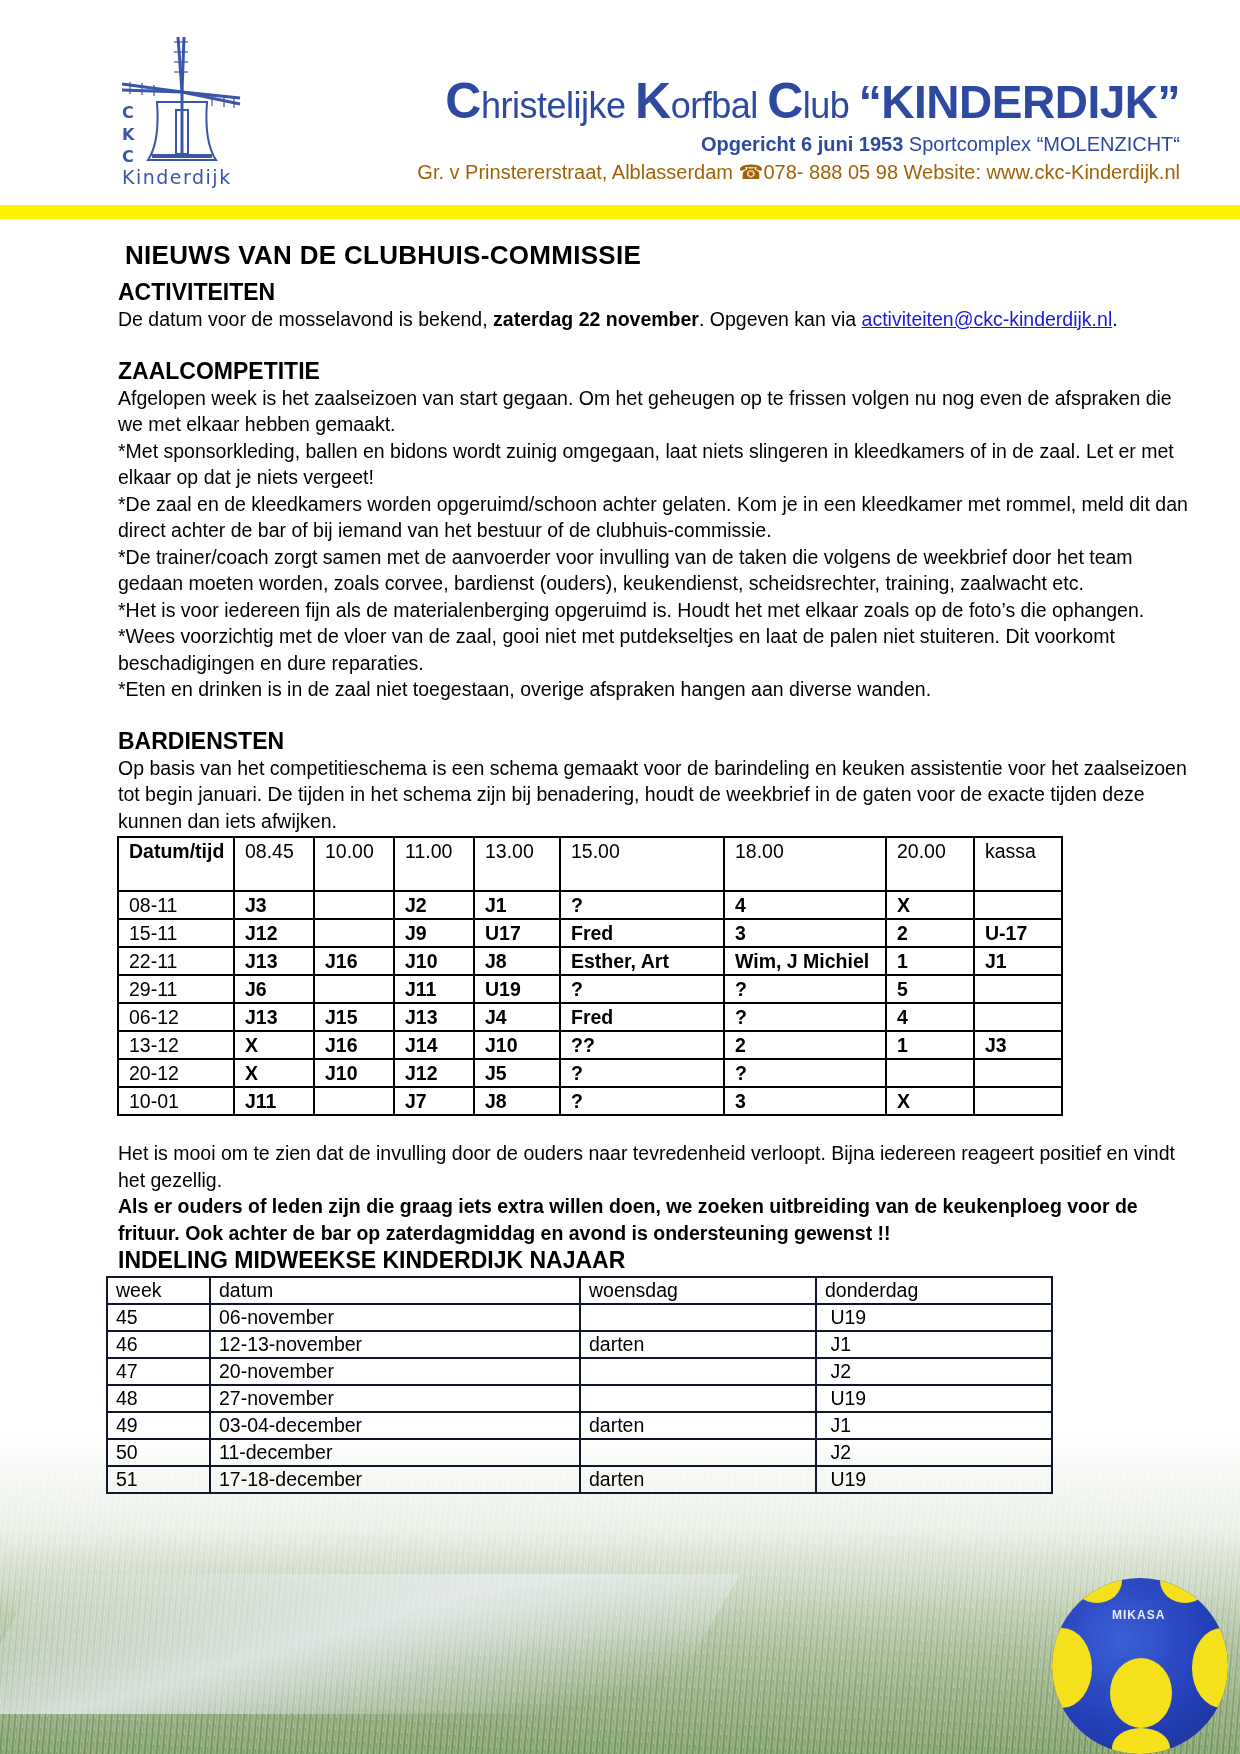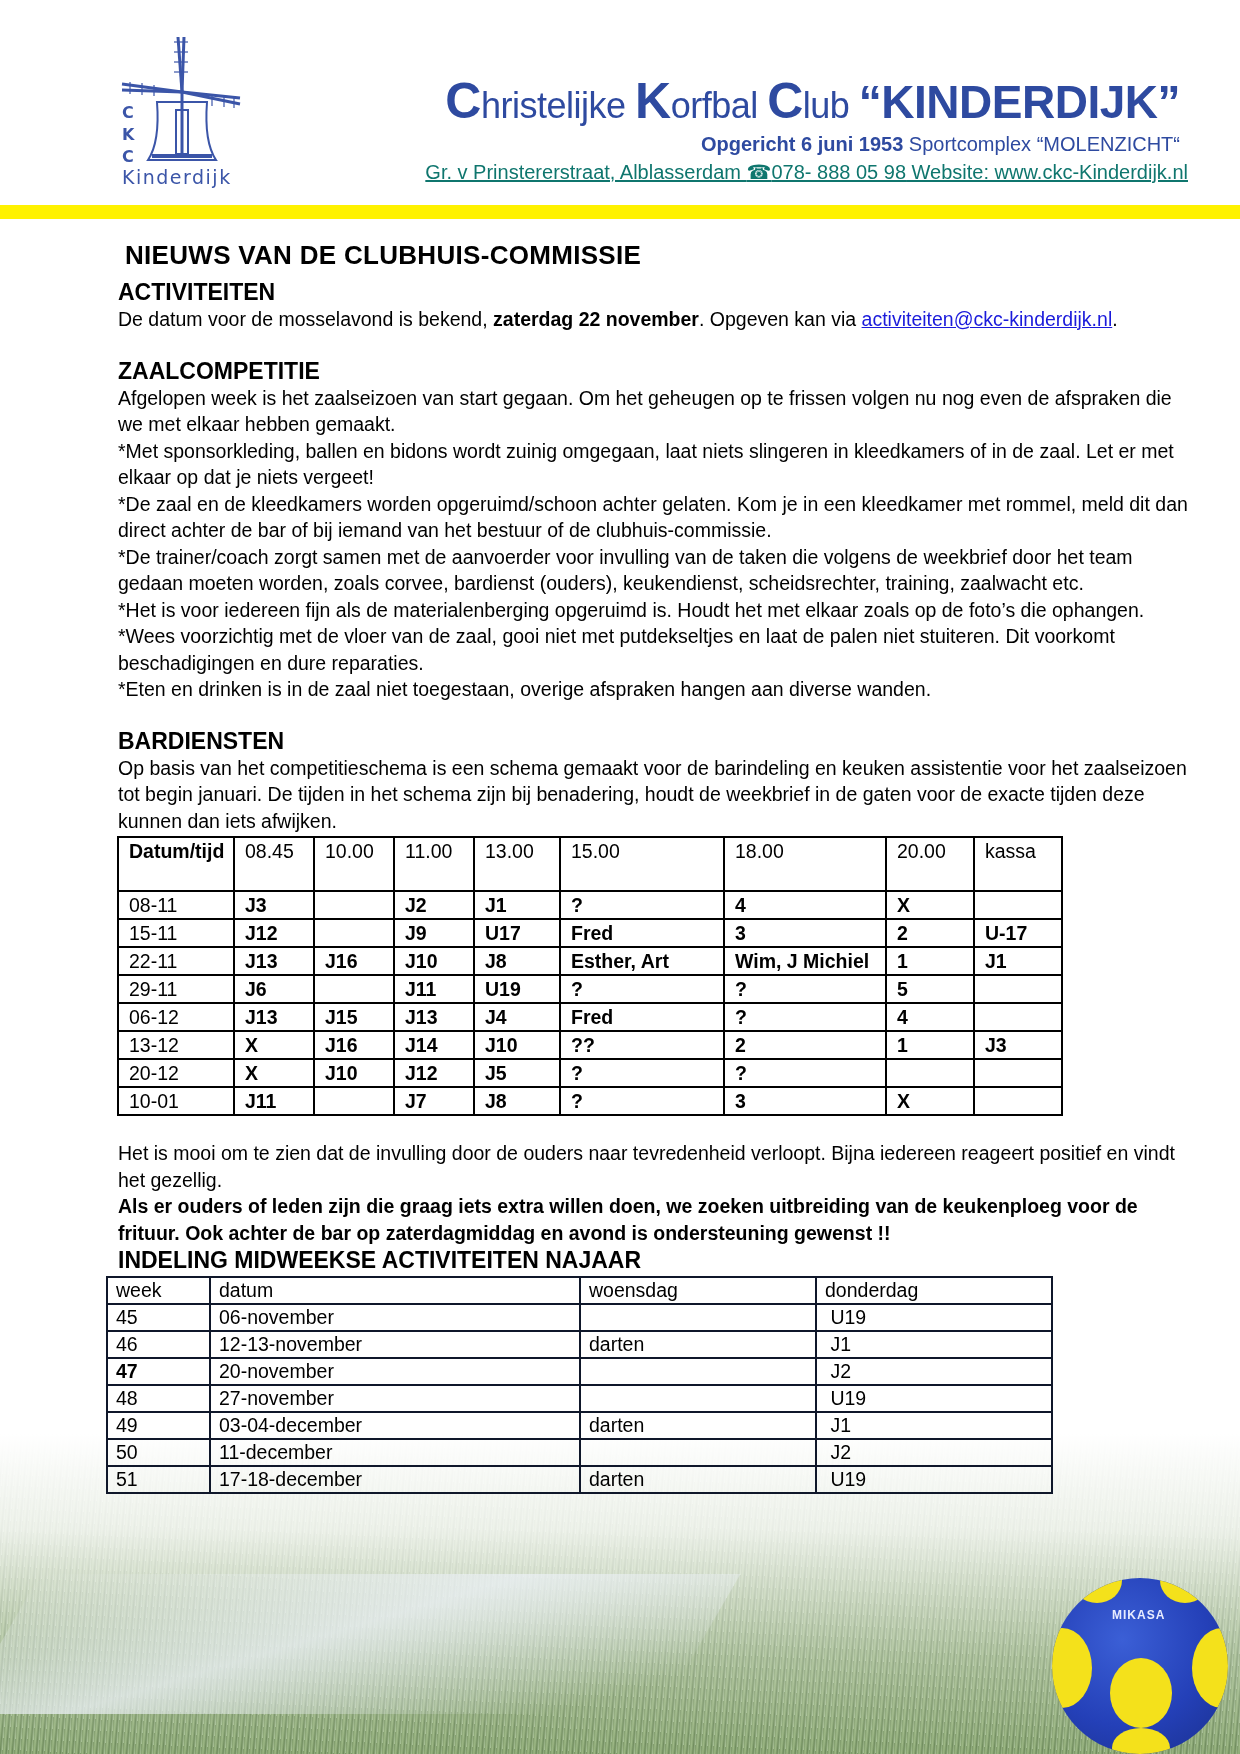--- a/index.html
+++ b/index.html
@@ -42,21 +42,21 @@
       position: absolute; right: 60px; top: 72px; color: #2e4aa0;
       font-size: 36px; white-space: nowrap; letter-spacing: -0.5px;
     }
     .club-title .cap { font-size: 50px; font-weight: bold; }
     .club-title .big { font-size: 46px; font-weight: bold; }
     .club-sub {
       position: absolute; right: 60px; top: 133px; color: #2e4aa0; font-size: 20px; white-space: nowrap;
     }
     .club-sub b { font-weight: bold; }
     .club-addr {
-      position: absolute; right: 52px; top: 160px; color: #0f766e; font-size: 20px; white-space: nowrap; text-decoration: underline;
+      position: absolute; right: 60px; top: 160px; color: #a16207; font-size: 20px; white-space: nowrap;
     }
     .yellow-band {
       position: absolute; left: 0; top: 205px; width: 1240px; height: 14px; background: #fff200; z-index: 2;
     }
     .content {
       position: absolute; left: 118px; top: 232px; width: 1070px; z-index: 3;
       font-size: 19.5px; line-height: 26.5px;
     }
     h1 { margin: 7px; font-size: 26px; line-height: 32px; font-weight: bold; letter-spacing: 0.3px; }
     h2 { margin: 0; font-size: 23px; line-height: 28px; font-weight: bold; }
@@ -269,21 +269,21 @@
           <td class="b">X</td>
           <td class="b"></td>
         </tr>
       </tbody>
   </table>
   <div class="gap"></div>
 
   <p>Het is mooi om te zien dat de invulling door de ouders naar tevredenheid verloopt. Bijna iedereen reageert positief en vindt het gezellig.</p>
   <p class="note-bold">Als er ouders of leden zijn die graag iets extra willen doen, we zoeken uitbreiding van de keukenploeg voor de frituur. Ook achter de bar op zaterdagmiddag en avond is ondersteuning gewenst !!</p>
 
-  <h2>INDELING MIDWEEKSE ACTIVITEITEN NAJAAR</h2>
+  <h2>INDELING MIDWEEKSE KINDERDIJK NAJAAR</h2>
   <table class="t2">
     <colgroup>
       <col style="width:103px">
         <col style="width:370px">
         <col style="width:236px">
         <col style="width:236px">
     </colgroup>
     <tbody id="t2-body">
         <tr>
           <td>week</td>
@@ -297,21 +297,21 @@
           <td style="white-space: pre;"></td>
           <td style="white-space: pre;"> U19</td>
         </tr>
         <tr>
           <td style="white-space: pre;">46</td>
           <td style="white-space: pre;">12-13-november</td>
           <td style="white-space: pre;">darten</td>
           <td style="white-space: pre;"> J1</td>
         </tr>
         <tr>
-          <td style="white-space: pre; font-weight: bold;">47</td>
+          <td style="white-space: pre;">47</td>
           <td style="white-space: pre;">20-november</td>
           <td style="white-space: pre;"></td>
           <td style="white-space: pre;"> J2</td>
         </tr>
         <tr>
           <td style="white-space: pre;">48</td>
           <td style="white-space: pre;">27-november</td>
           <td style="white-space: pre;"></td>
           <td style="white-space: pre;"> U19</td>
         </tr>

